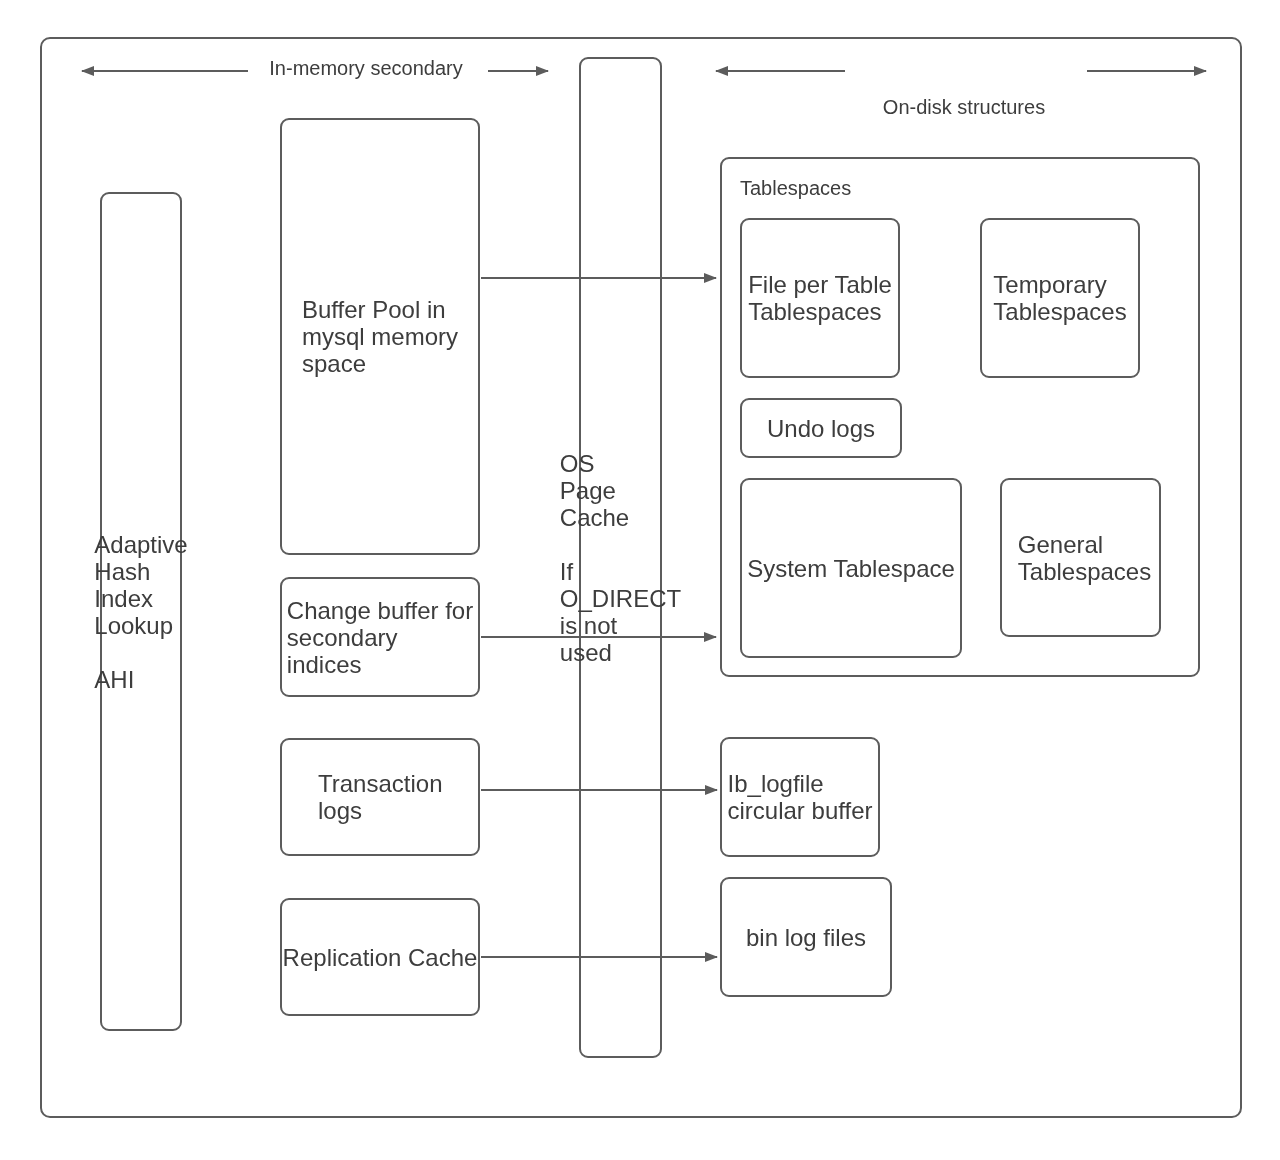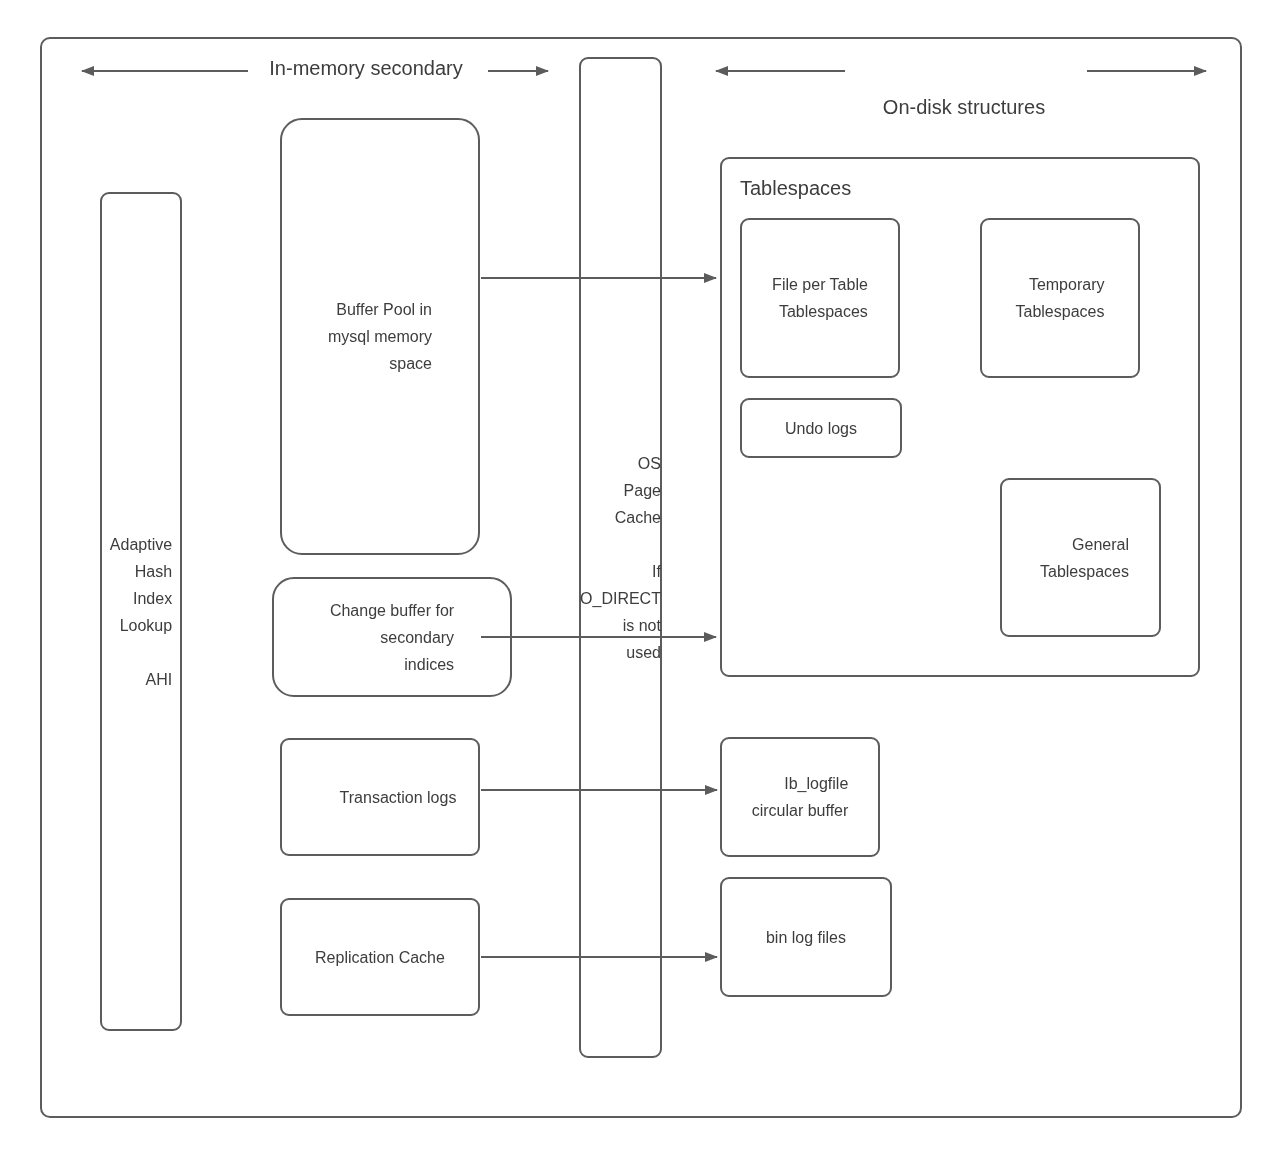--- a/index.html
+++ b/index.html
@@ -29,22 +29,22 @@
     background: #ffffff;
     border: 2px solid #5c5c5c;
     border-radius: 9px;
     display: flex;
     align-items: center;
     justify-content: center;
     box-sizing: border-box;
   }
   .node .lbl {
     white-space: pre-line;
-    text-align: right;
-    font-size: 16px;
+    text-align: left;
+    font-size: 24px;
     line-height: 27px;
     color: #3d3d3d;
   }
   .group-label {
     position: absolute;
     left: 18px; top: 16px;
     font-size: 20px;
     line-height: 26px;
     color: #3d3d3d;
     white-space: nowrap;
@@ -77,27 +77,27 @@
 
   <div class="node" style="left:100px; top:158px; width:82px; height:839px;margin-top:34px;">
     <span class="lbl">Adaptive
 Hash
 Index
 Lookup
 
 AHI</span>
   </div>
 
-  <div class="node" style="left:280px; top:118px; width:200px; height:437px;border-radius:22px;">
+  <div class="node" style="left:280px; top:118px; width:200px; height:437px;">
     <span class="lbl">Buffer Pool in
 mysql memory
 space</span>
   </div>
 
-  <div class="node" style="left:272px; top:577px; width:240px; height:120px;border-radius:22px;">
+  <div class="node" style="left:280px; top:577px; width:200px; height:120px;">
     <span class="lbl">Change buffer for
 secondary
 indices</span>
   </div>
 
   <div class="node" style="left:280px; top:738px; width:200px; height:118px;padding-left:36px;">
     <span class="lbl">Transaction logs</span>
   </div>
 
   <div class="node" style="left:280px; top:898px; width:200px; height:118px;">
@@ -126,20 +126,23 @@
 
   <div class="node" style="left:980px; top:218px; width:160px; height:160px;">
     <span class="lbl">Temporary
 Tablespaces</span>
   </div>
 
   <div class="node" style="left:740px; top:398px; width:162px; height:60px;">
     <span class="lbl">Undo logs</span>
   </div>
 
+  <div class="node" style="left:740px; top:478px; width:222px; height:180px;">
+    <span class="lbl">System Tablespace</span>
+  </div>
 
   <div class="node" style="left:1000px; top:478px; width:161px; height:159px;padding-left:8px;">
     <span class="lbl">General
 Tablespaces</span>
   </div>
 
   <div class="node" style="left:720px; top:737px; width:160px; height:120px;">
     <span class="lbl">Ib_logfile
 circular buffer</span>
   </div>

